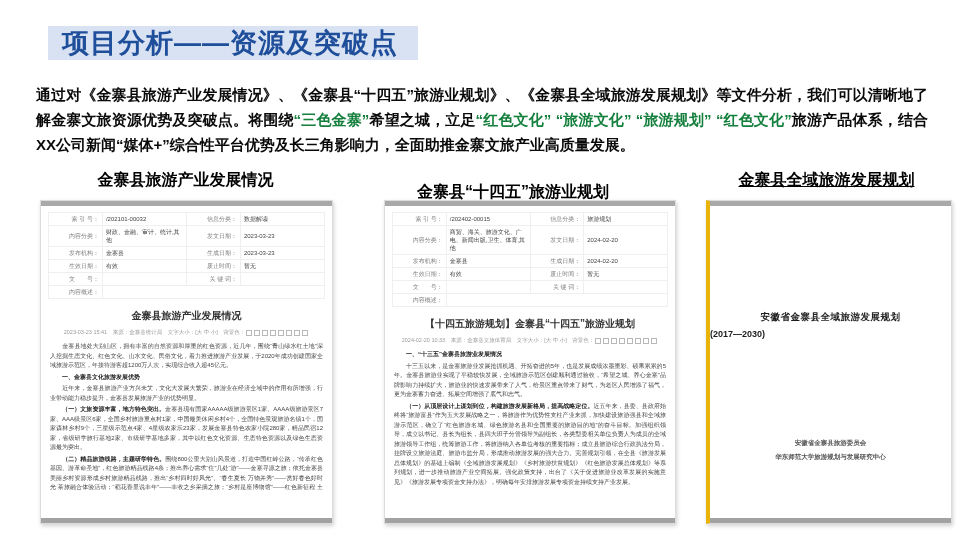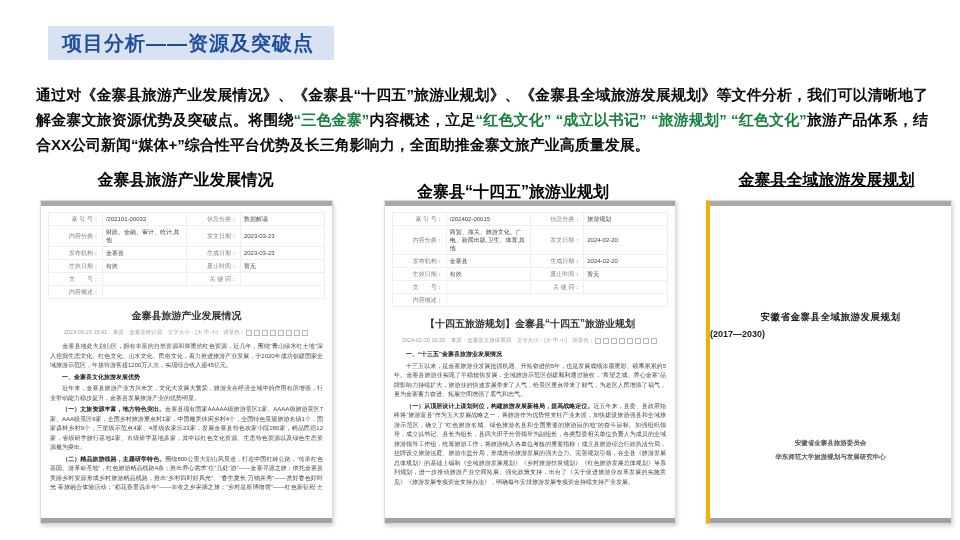--- a/index.html
+++ b/index.html
@@ -7,21 +7,21 @@
     width:960px;height:540px;position:relative;overflow:hidden;
     background:#ffffff;font-family:"Liberation Sans",sans-serif;
   }
   
   .banner{
     position:absolute;left:48px;top:26px;height:34px;
     background:#d9e2f3;display:flex;align-items:center;
     padding:0 20px 0 14px;
   }
   .banner .t{
-    font-size:20px;font-weight:bold;color:#1f4e9b;letter-spacing:1px;
+    font-size:27px;font-weight:bold;color:#1f4e9b;letter-spacing:1px;
   }
   
   .intro{
     position:absolute;left:36px;top:82px;width:892px;
     font-size:15px;font-weight:bold;line-height:25px;
     color:#0a0a0a;text-align:justify;
   }
   .intro .red{color:#15803d;}
   
   .doc-heading{
@@ -71,21 +71,21 @@
     font-size:6.5px;font-weight:bold;color:#555;}
 </style>
 </head>
 <body>
 
 <div class="banner">
   <span class="t">项目分析——资源及突破点</span>
 </div>
 
 <div class="intro">
-  <span>通过对《金寨县旅游产业发展情况》、《金寨县“十四五”旅游业规划》、《金寨县全域旅游发展规划》等文件分析，我们可以清晰地了解金寨文旅资源优势及突破点。将围绕</span><span class="red">“三色金寨”</span><span>内容概述，立足</span><span class="red">“红色文化”</span><span> </span><span class="red">“成立以书记”</span><span> </span><span class="red">“旅游规划”</span><span> </span><span class="red">“红色文化”</span><span>旅游产品体系，结合XX公司新闻“媒体+”综合性平台优势及长三角影响力，全面助推金寨文旅产业高质量发展。</span>
+  <span>通过对《金寨县旅游产业发展情况》、《金寨县“十四五”旅游业规划》、《金寨县全域旅游发展规划》等文件分析，我们可以清晰地了解金寨文旅资源优势及突破点。将围绕</span><span class="red">“三色金寨”</span><span>希望之城，立足</span><span class="red">“红色文化”</span><span> </span><span class="red">“旅游文化”</span><span> </span><span class="red">“旅游规划”</span><span> </span><span class="red">“红色文化”</span><span>旅游产品体系，结合XX公司新闻“媒体+”综合性平台优势及长三角影响力，全面助推金寨文旅产业高质量发展。</span>
 </div>
 
 <div class="doc-heading dh1">金寨县旅游产业发展情况</div>
 <div class="doc-heading dh2">金寨县“十四五”旅游业规划</div>
 <div class="doc-heading dh3">金寨县全域旅游发展规划</div>
 
 <div class="card c1">
   <div class="topbar"></div>
   <table class="meta-table">
     <tbody>

